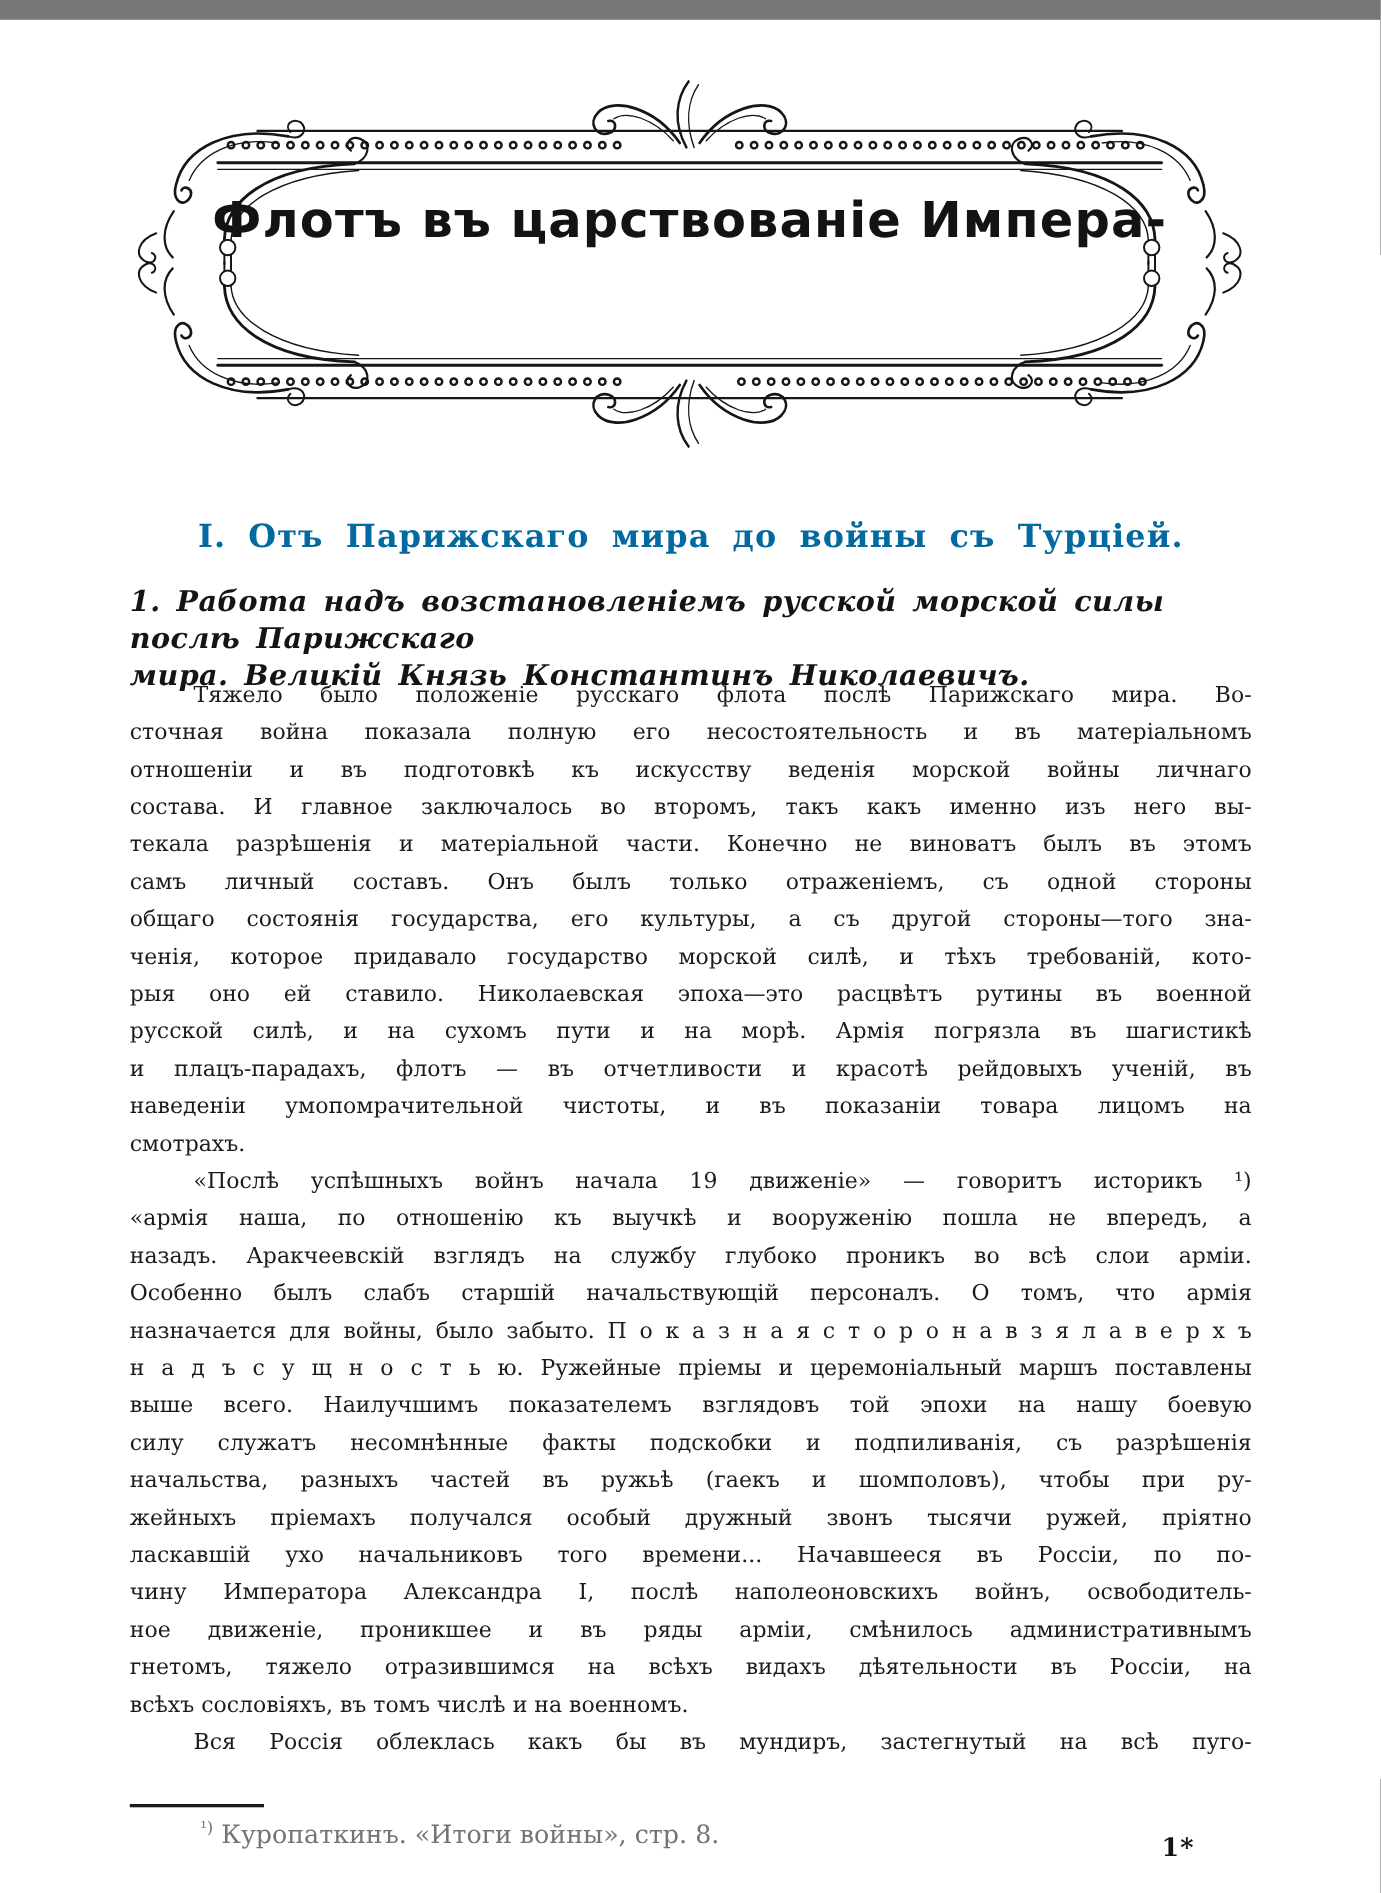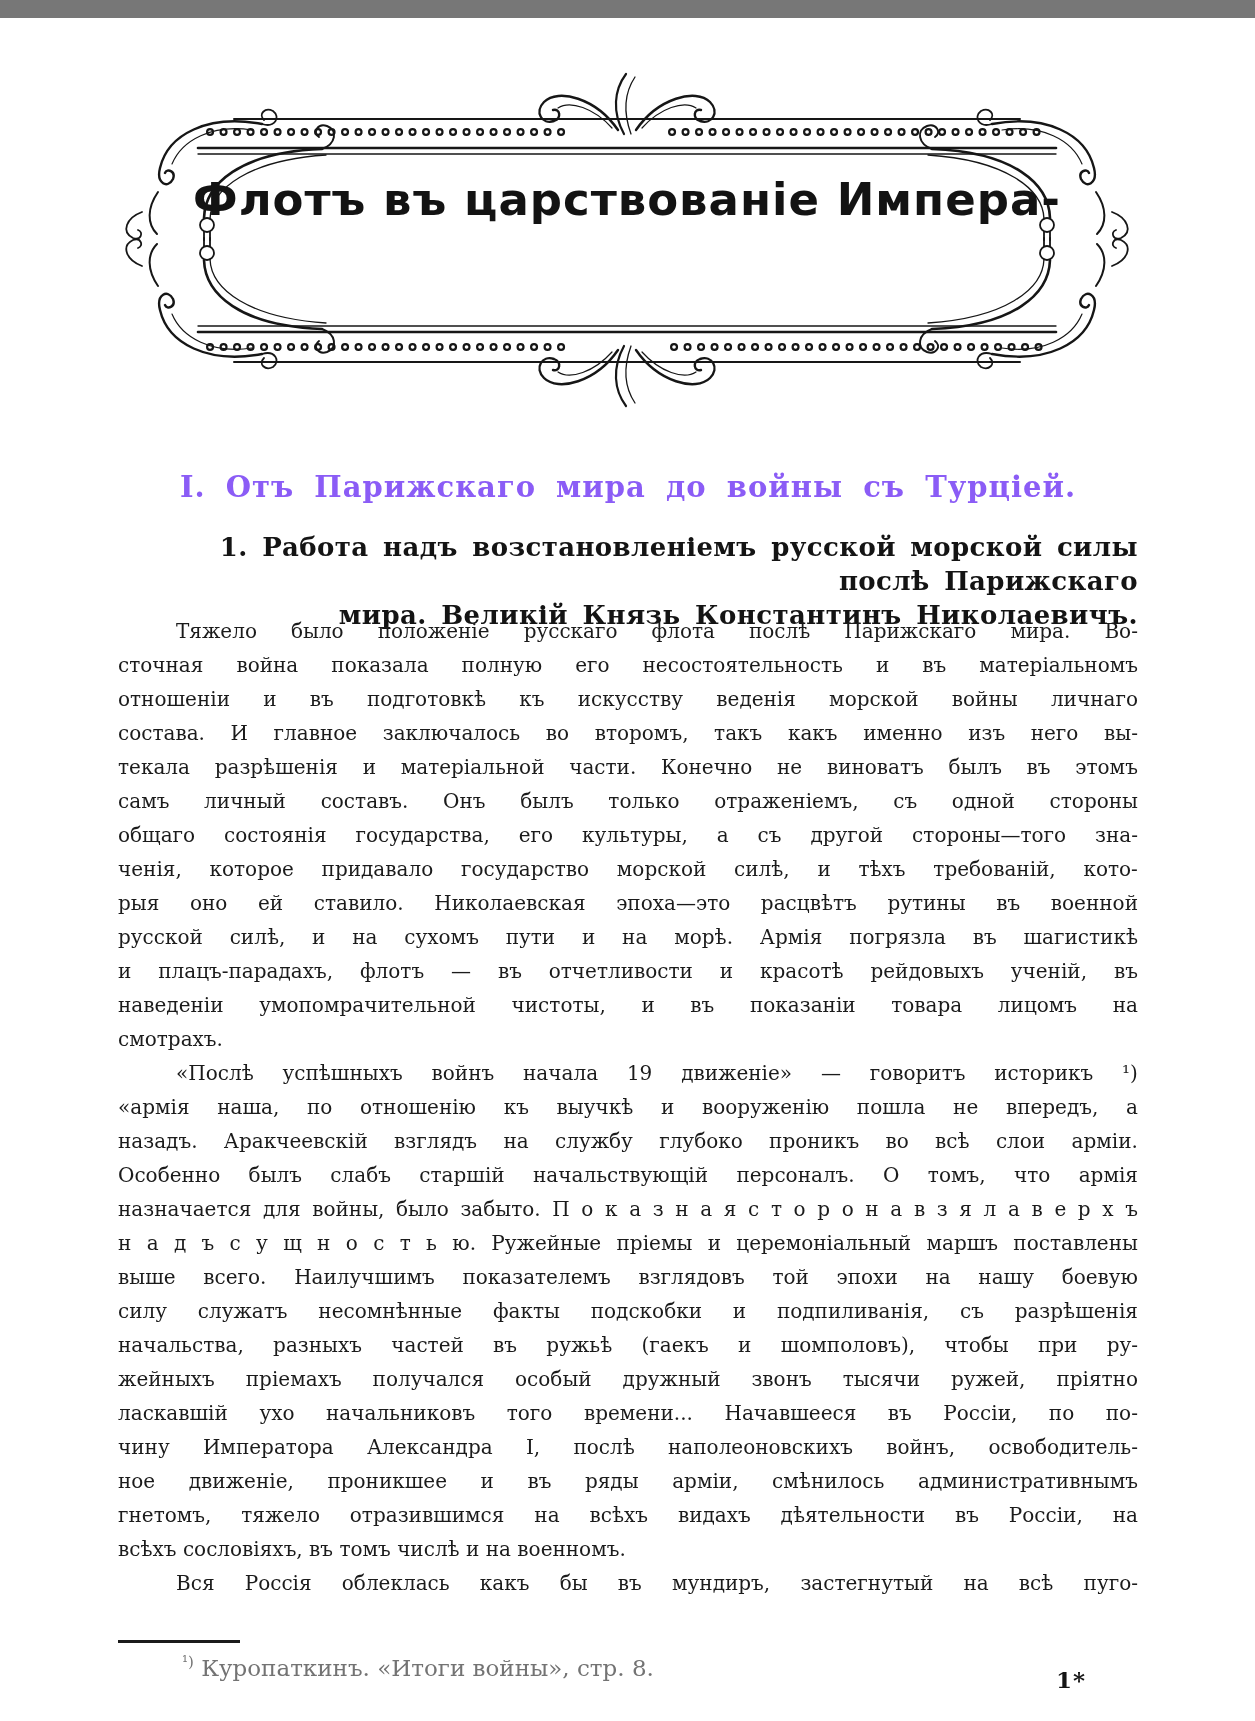--- a/index.html
+++ b/index.html
@@ -15,27 +15,28 @@
   .mast-line{
     font-family:"DejaVu Sans",sans-serif;font-weight:bold;
     font-size:45px;line-height:64px;letter-spacing:1px;color:#131313;
     white-space:nowrap;
   }
   .mast-line2{display:flex;justify-content:center;align-items:center;gap:14px;}
   .bowtie{display:block;}
   
   .h1{
     position:absolute;left:118px;top:452px;width:1020px;text-align:center;
-    font-weight:bold;font-size:29px;letter-spacing:1px;word-spacing:9px;color:#8b5cf6;
+    font-weight:bold;font-size:29px;letter-spacing:1px;word-spacing:9px;color:#0369a1;
     white-space:nowrap;
   }
   .h2{
-    position:absolute;left:118px;top:512px;width:1020px;text-align:right;
+    position:absolute;left:118px;top:512px;width:1020px;text-align:left;
     font-weight:bold;font-size:26px;line-height:34px;letter-spacing:.4px;word-spacing:5px;
     color:#141414;
+    font-style:italic;
   }
   
   .body-col{position:absolute;left:118px;top:596px;width:1020px;}
   .bline{
     display:flex;justify-content:space-between;align-items:baseline;
     height:34px;line-height:34px;font-size:20px;color:#1b1b1b;white-space:nowrap;
   }
   .bline span{flex:0 0 auto;}
   .bline.ind{padding-left:58px;}
   .bline.last{display:block;}

